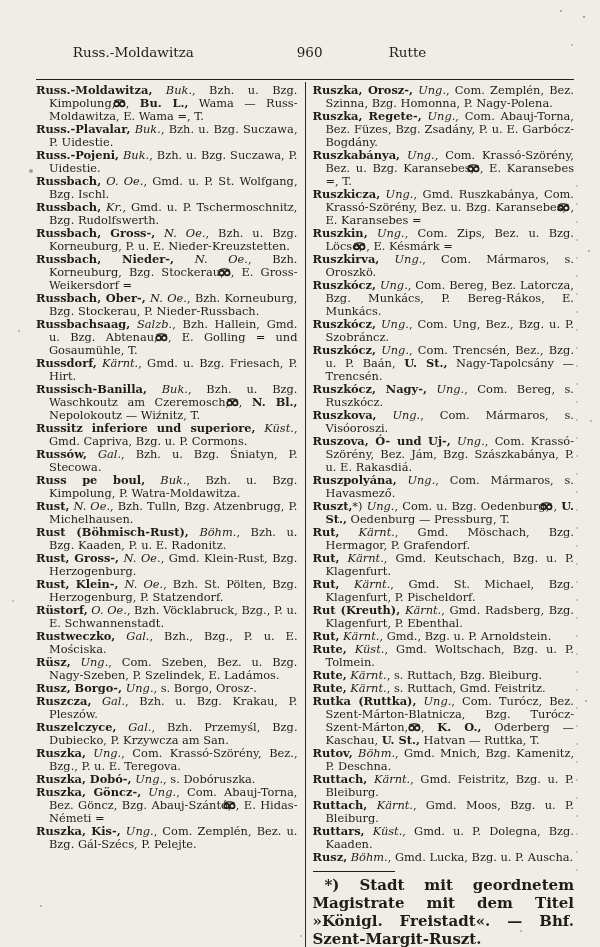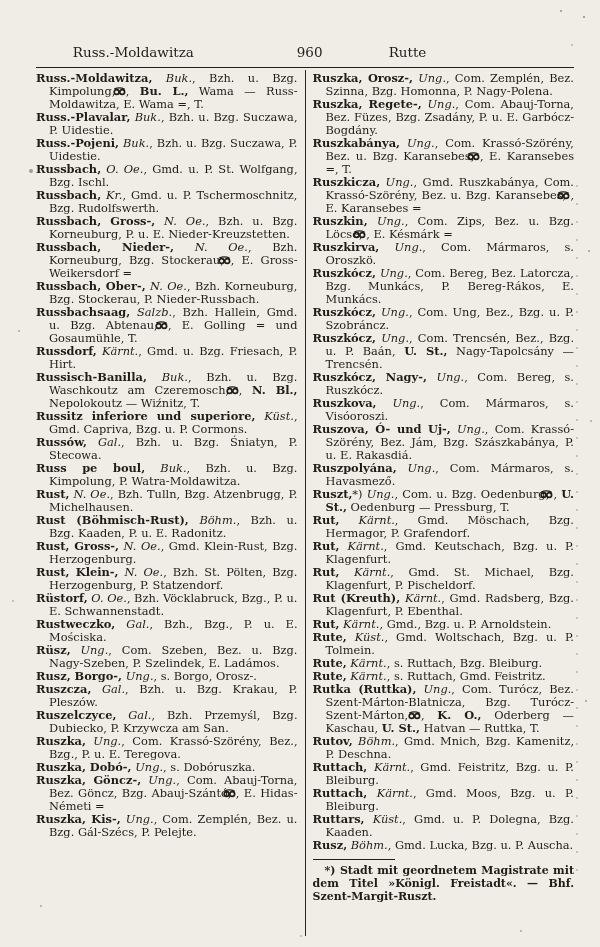--- a/index.html
+++ b/index.html
@@ -4,39 +4,39 @@
 <style>
   html,body { margin:0; padding:0; }
   body {
     width:600px; height:947px;
     background:#f0ede7;
     font-family:"DejaVu Serif","Liberation Serif",serif;
     color:#201c16;
     position:relative; overflow:hidden;
   }
   .page { position:absolute; inset:0; padding:44px 26px 0 36px; box-sizing:border-box; }
-  .hdr { display:flex; align-items:baseline; font-size:13.5px; margin-bottom:7px;gap:44px; }
+  .hdr { display:flex; align-items:baseline; font-size:13.5px; margin-bottom:19px;gap:44px; }
   .hdr-left  { flex:1.05; text-align:center; }
   .hdr-center{ width:70px; text-align:center; }
   .hdr-right { flex:1;   }
   .hdr-rule { border-top:1.6px solid #23201a; margin-bottom:2px; }
   .cols { display:flex; min-height:866px; align-items:stretch; }
   .col { flex:1; text-align:justify; padding-top:2px; }
   .col-divider { width:1px; background:#2b2721; margin:0 7px; }
   .entry {
     margin:0; font-size:11.4px; line-height:1.14;
     text-indent:-13px; padding-left:13px;
   }
   .bd { font-weight:bold; }
   .it { font-style:italic; }
   .posthorn { display:inline-block; }
   .posthorn svg { display:inline-block; vertical-align:-1px; }
   .footnote-sep { width:82px; border-top:1.2px solid #23201a; margin:7px 0 4px 0; }
   .footnote {
-    margin:0; font-size:11px; line-height:1.2;
+    margin:0; font-size:15px; line-height:1.2;
     font-weight:bold; text-align:justify; text-indent:12px;
   }
   
   .speck {
     position:absolute; left:0; top:0; width:2px; height:2px; border-radius:50%;
     background:transparent;
     box-shadow:
       560px 10px 0 0 rgba(40,36,30,.45),
       583px 16px 0 0 rgba(40,36,30,.5),
       571px 44px 0 0 rgba(40,36,30,.3),

